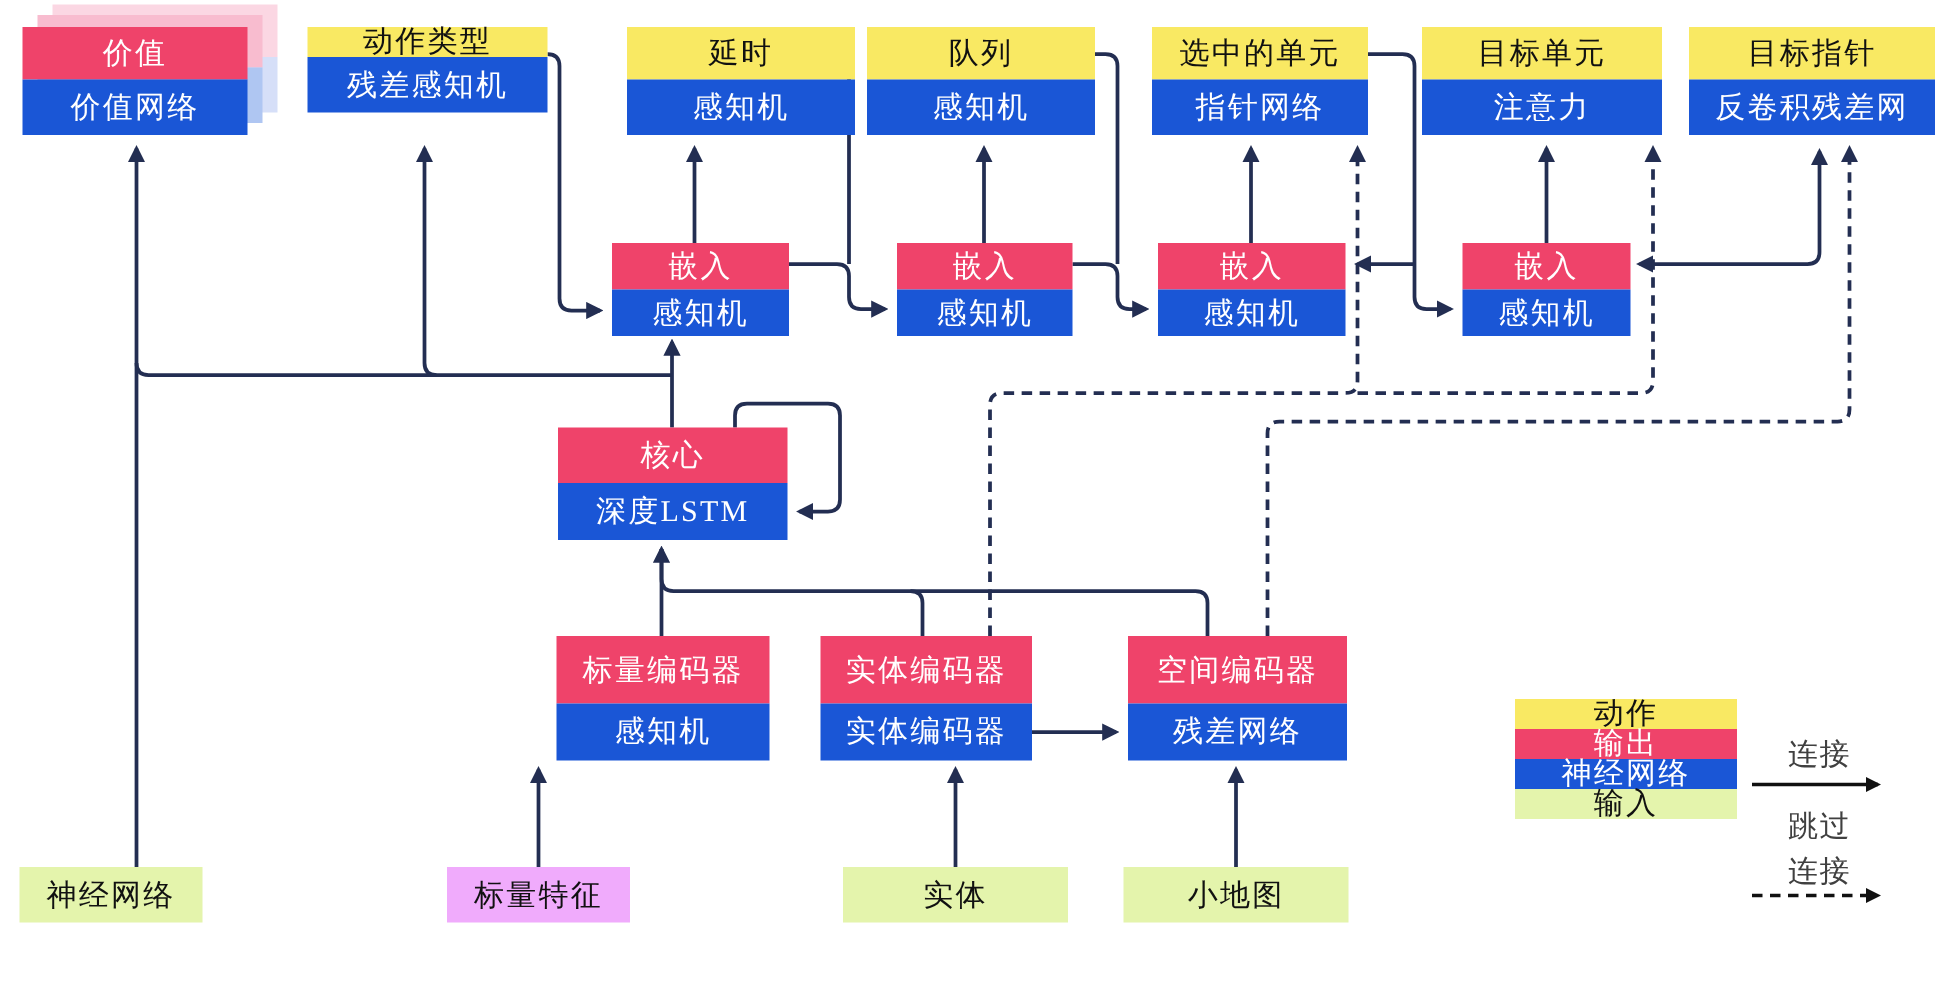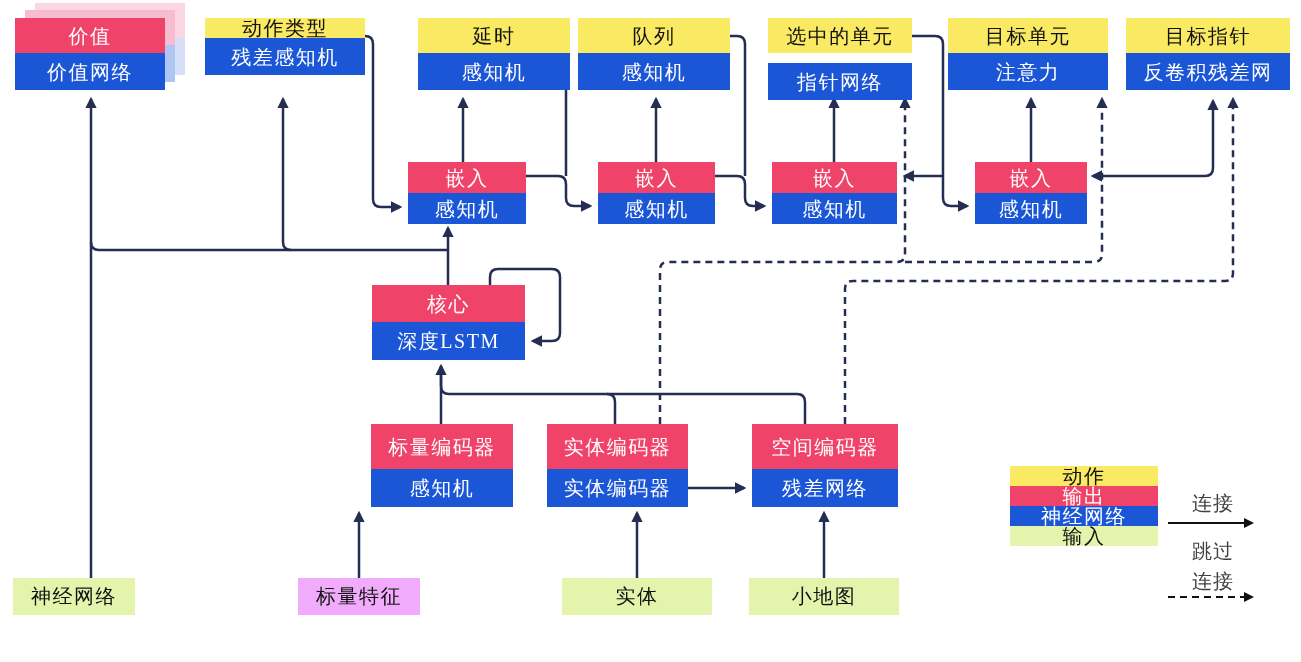--- a/index.html
+++ b/index.html
@@ -91,21 +91,21 @@
     <div class="node" style="left: 398px; top: 18px; width: 152px; margin-left: 20px;">
       <div class="half t-action" style="height: 35px;">延时</div>
       <div class="half t-network" style="height: 37px;">感知机</div>
     </div>
     <div class="node" style="left: 578px; top: 18px; width: 152px;">
       <div class="half t-action" style="height: 35px;">队列</div>
       <div class="half t-network" style="height: 37px;">感知机</div>
     </div>
     <div class="node" style="left: 768px; top: 18px; width: 144px;">
       <div class="half t-action" style="height: 35px;">选中的单元</div>
-      <div class="half t-network" style="height: 37px; margin-top: 10px;">指针网络</div>
+      <div class="half t-network" style="height: 37px;">指针网络</div>
     </div>
     <div class="node" style="left: 948px; top: 18px; width: 160px;">
       <div class="half t-action" style="height: 35px;">目标单元</div>
       <div class="half t-network" style="height: 37px;">注意力</div>
     </div>
     <div class="node" style="left: 1126px; top: 18px; width: 164px;">
       <div class="half t-action" style="height: 35px;">目标指针</div>
       <div class="half t-network" style="height: 37px;">反卷积残差网</div>
     </div>
     <div class="node" style="left: 408px; top: 162px; width: 118px;">

